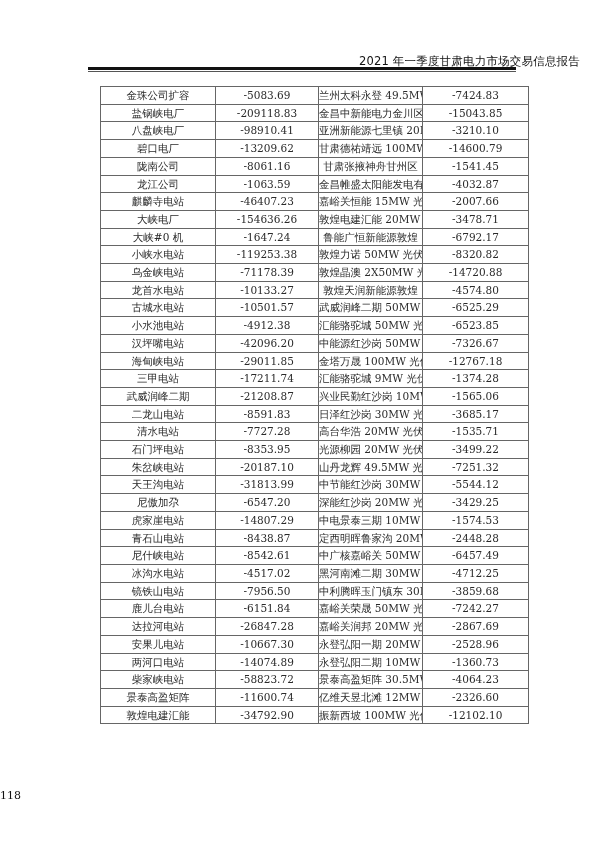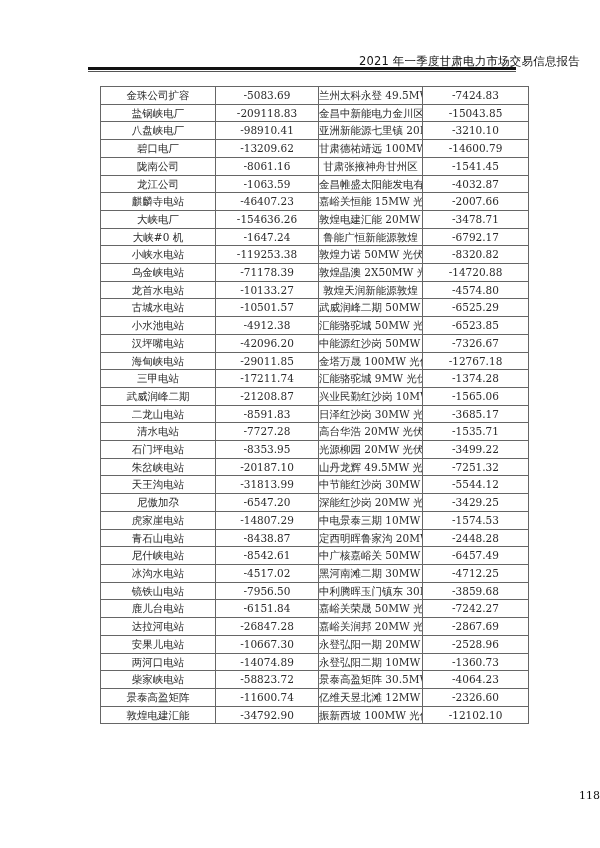--- a/index.html
+++ b/index.html
@@ -11,21 +11,21 @@
   .header-rule { position: absolute; top: 67px; left: 88px; width: 428px; height: 3px; background: #111; }
   .header-rule2 { position: absolute; top: 71px; left: 88px; width: 428px; height: 1px; background: #555; }
   table.data { position: absolute; top: 86px; left: 100px; width: 428px; border-collapse: collapse;
                table-layout: fixed; font-size: 10.5px; }
   table.data td { border: 1px solid #666; height: 16.7px; padding: 0; text-align: center;
                   white-space: nowrap; overflow: hidden; line-height: 16.7px; color: #2a2a2a; }
   table.data col.c1 { width: 115px; }
   table.data col.c2 { width: 103px; }
   table.data col.c3 { width: 104px; }
   table.data col.c4 { width: 106px; }
-  .page-number { position: absolute; top: 789px; left: 0; width: 600px; text-align: right;
+  .page-number { position: absolute; top: 789px; left: 0; width: 600px; text-align: left;
                  font-size: 11px; color: #111; }
 </style>
 </head>
 <body>
 
 <div class="header-title">2021 年一季度甘肃电力市场交易信息报告</div>
 <div class="header-rule"></div>
 <div class="header-rule2"></div>
 
 <table class="data">

